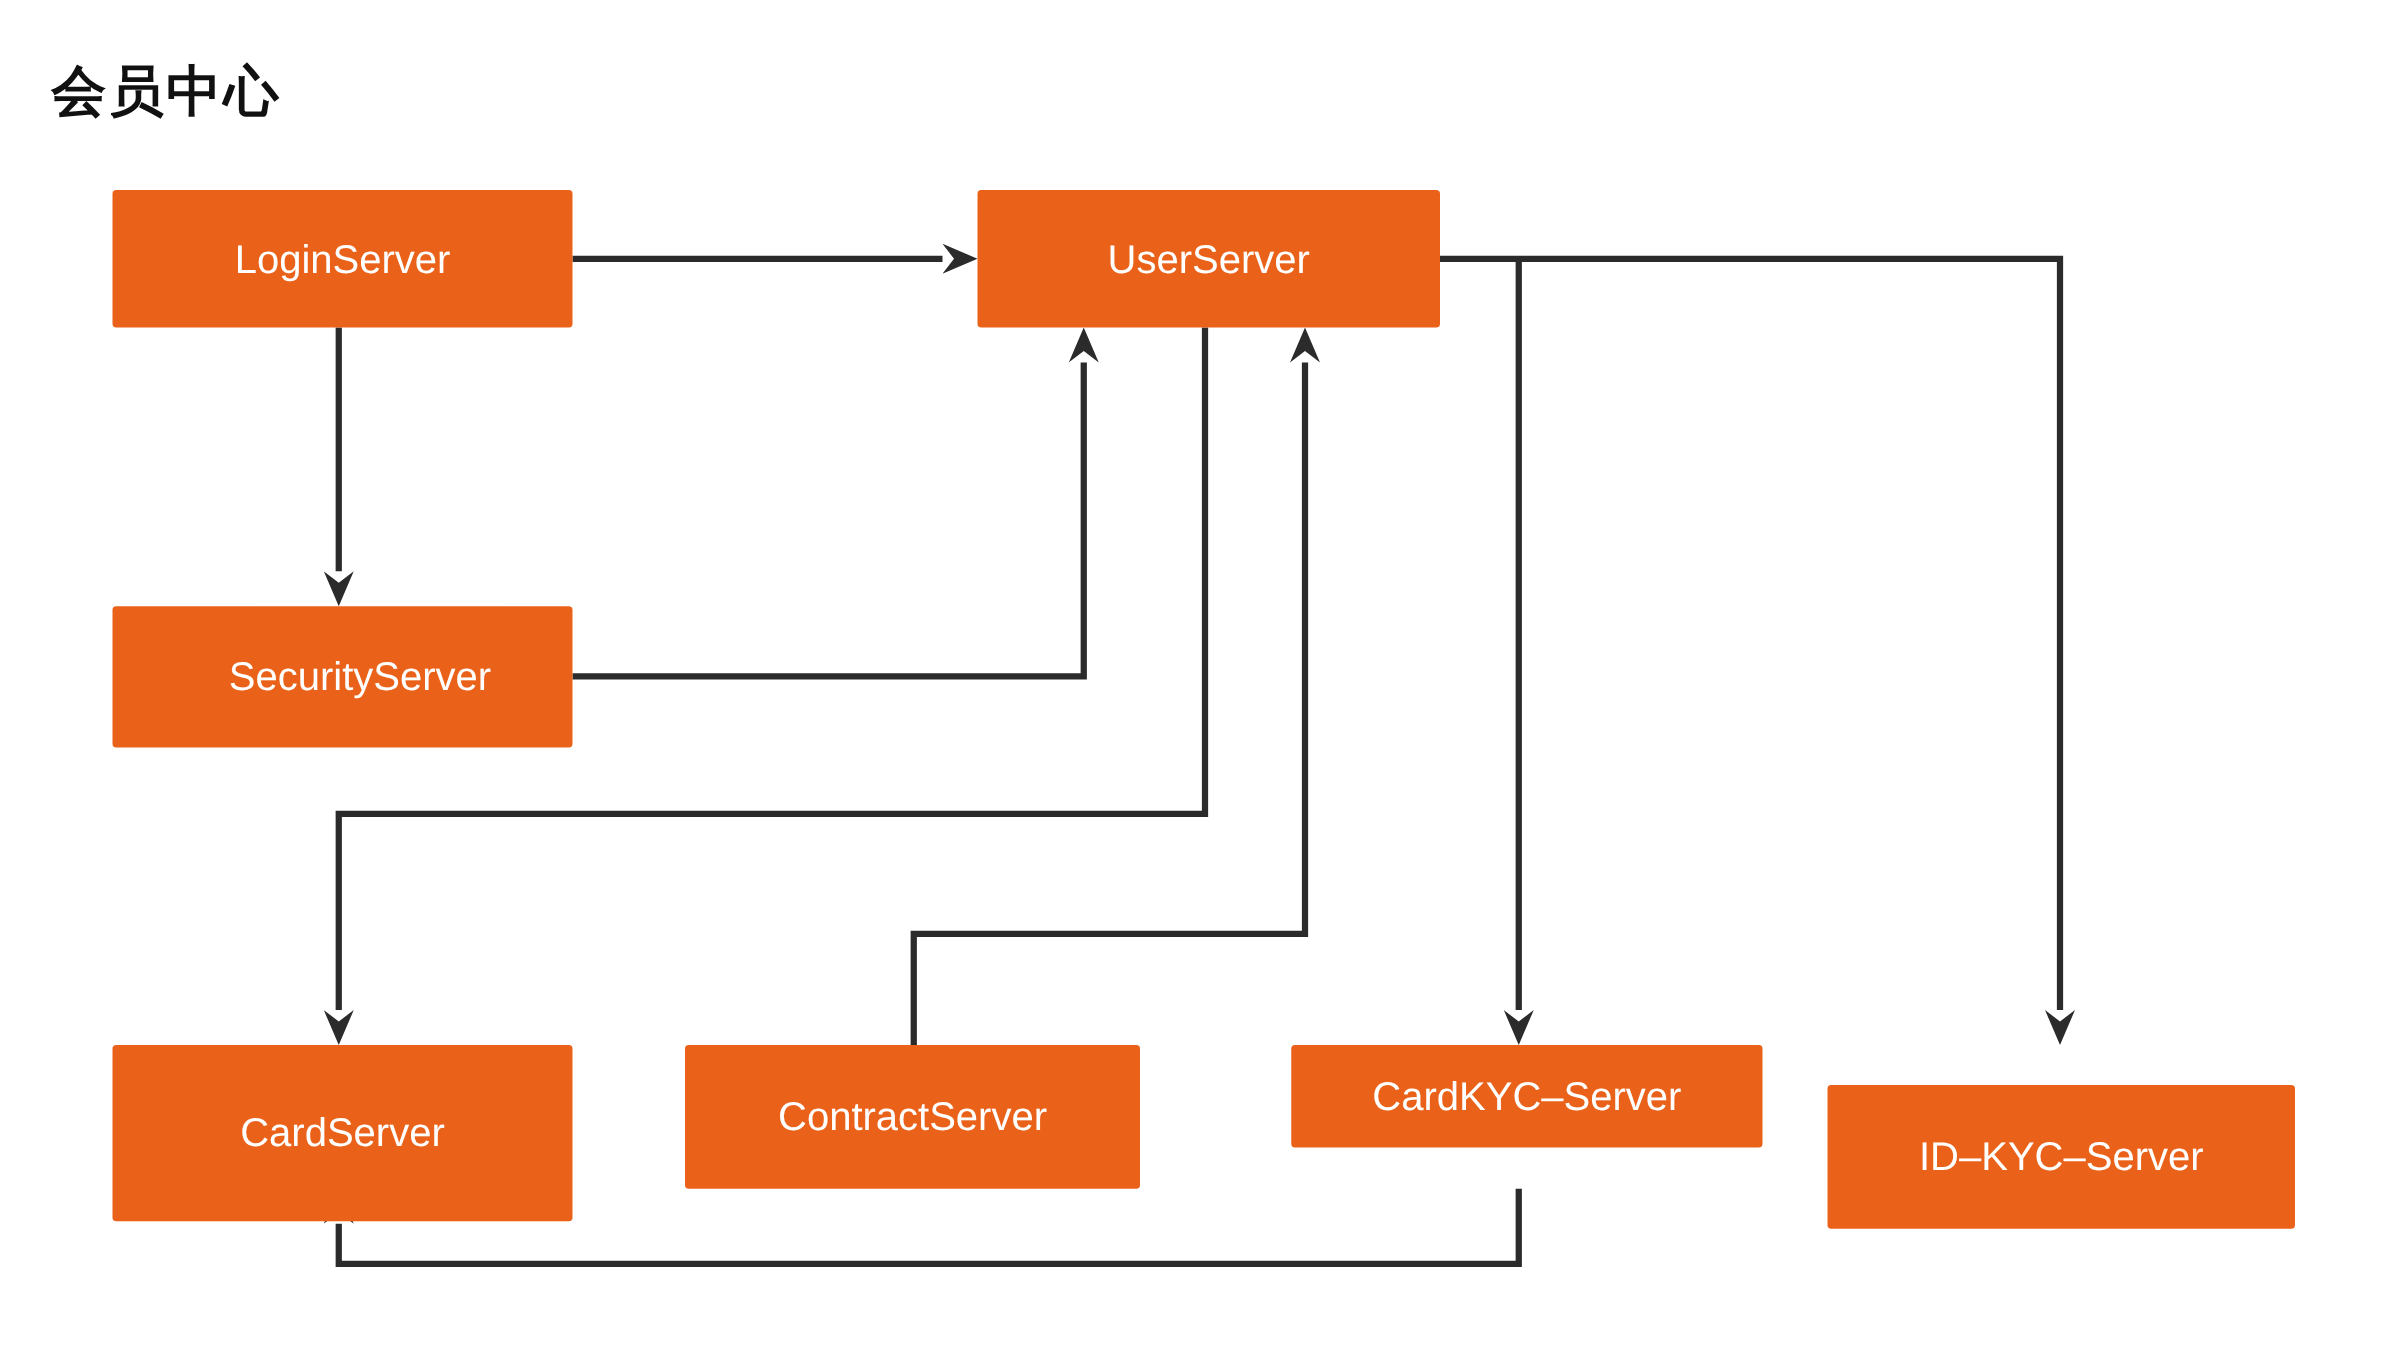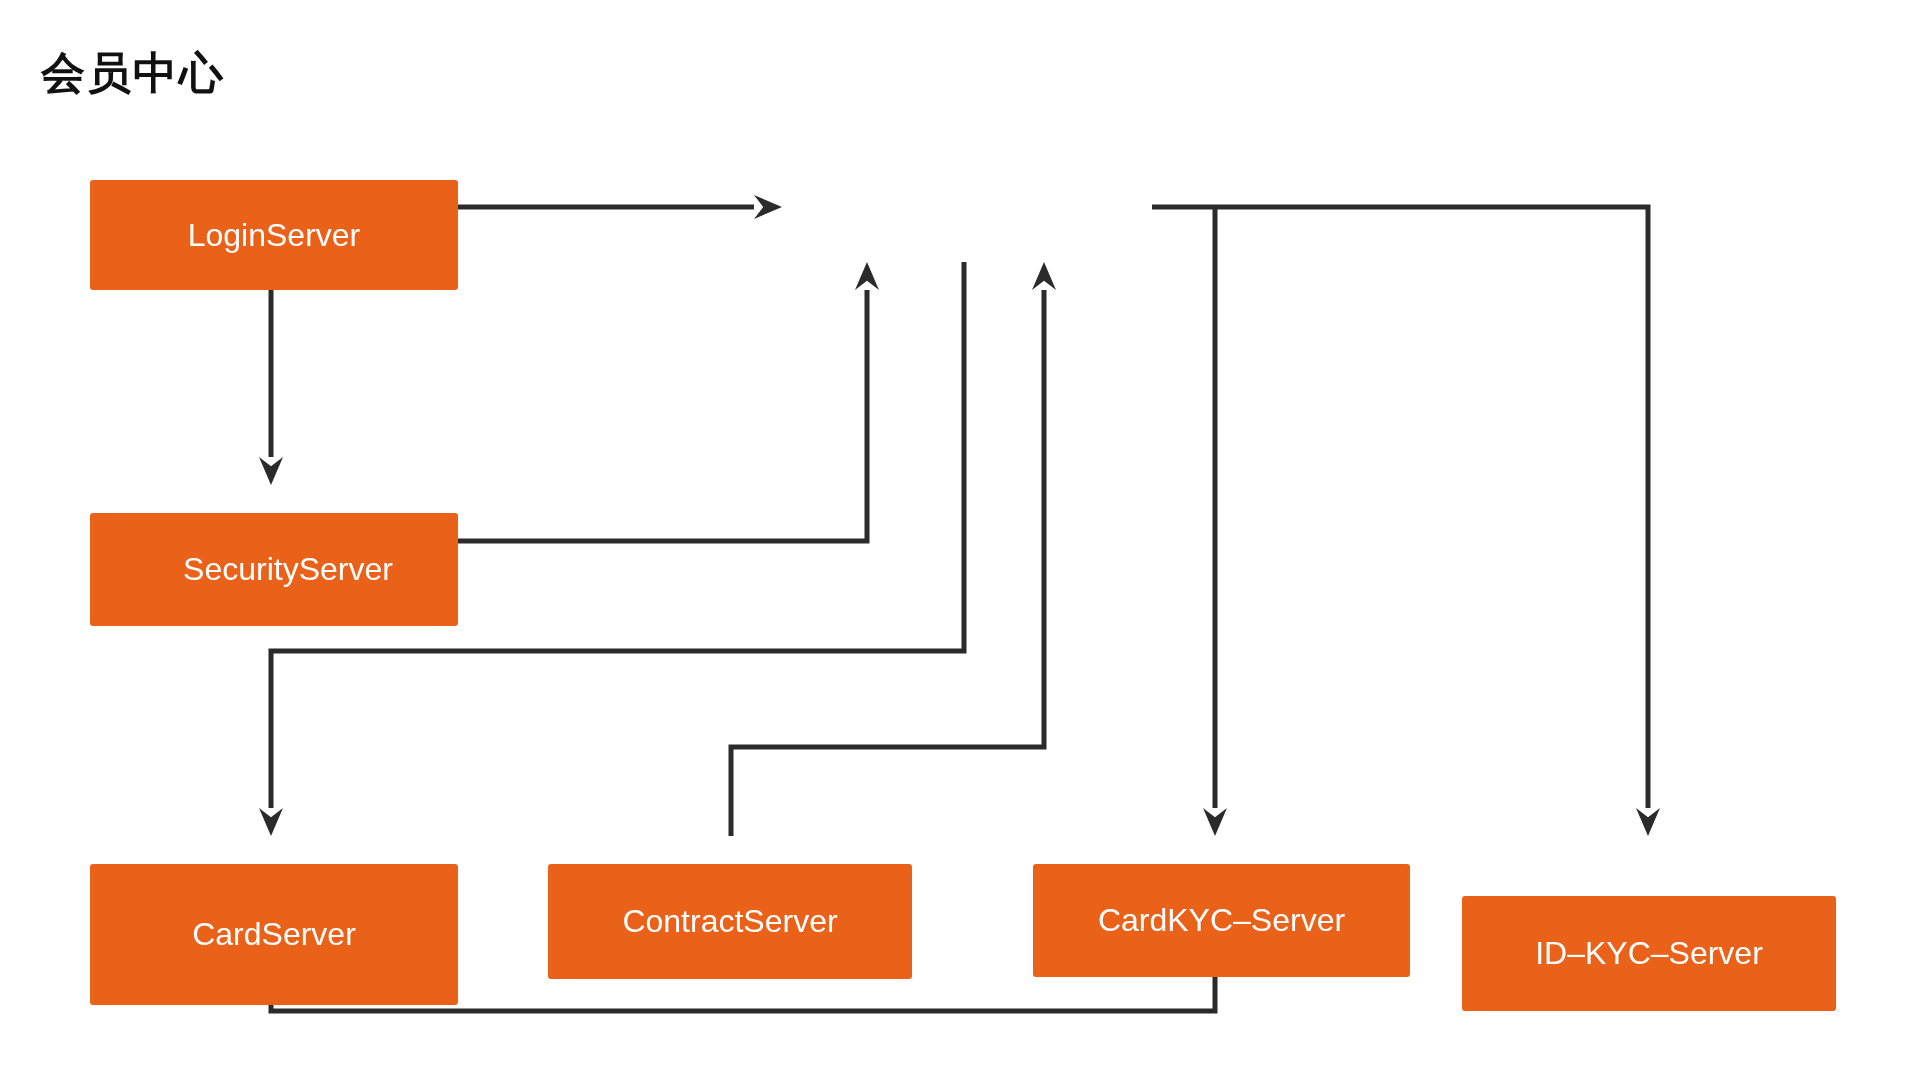--- a/index.html
+++ b/index.html
@@ -47,28 +47,27 @@
     position:absolute;
     background:var(--node-fill);
     color:var(--node-text);
     display:flex;
     align-items:center;
     justify-content:center;
     font-size:32px;
     border-radius:3px;
     text-align:center;
     white-space:nowrap;
-    margin-top:28px;
   }
   .n-login   {left:90px;  top:152px; width:368px; height:110px;}
   .n-user    {left:782px; top:152px; width:370px; height:110px;}
   .n-security{left:90px;  top:485px; width:368px; height:113px;padding-left:28px;}
   .n-card    {left:90px;  top:836px; width:368px; height:141px;}
   .n-contract{left:548px; top:836px; width:364px; height:115px;}
-  .n-cardkyc {left:1033px;top:836px; width:377px; height:113px;}
+  .n-cardkyc {left:1033px;top:836px; width:377px; height:82px;}
   .n-idkyc   {left:1462px;top:868px; width:374px; height:115px;}
 </style>
 </head>
 <body>
 
 <div class="canvas">
 
   <svg class="edges" viewBox="0 0 1920 1080" xmlns="http://www.w3.org/2000/svg">
     <defs>
       <marker id="arrow" viewBox="0 0 7 6" markerWidth="28" markerHeight="24" refX="0" refY="3" orient="auto" markerUnits="userSpaceOnUse">
@@ -85,20 +84,23 @@
     <path class="edge" d="M1215,207 V808" marker-end="url(#arrow)"></path>
     <path class="edge" d="M1215,951 V1011 H271 V979" marker-end="url(#arrow)"></path>
   </svg>
 
   <div class="diagram-title">会员中心</div>
 
   <div class="node n-login">
     <span>LoginServer</span>
   </div>
 
+  <div class="node n-user">
+    <span>UserServer</span>
+  </div>
 
   <div class="node n-security">
     <span>SecurityServer</span>
   </div>
 
   <div class="node n-card">
     <span>CardServer</span>
   </div>
 
   <div class="node n-contract">

